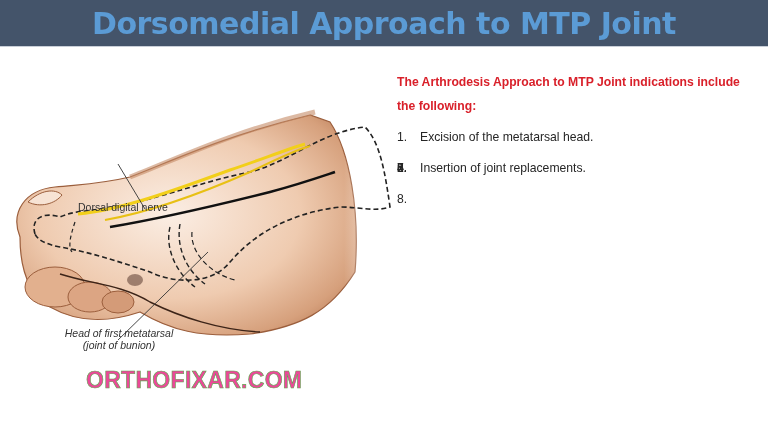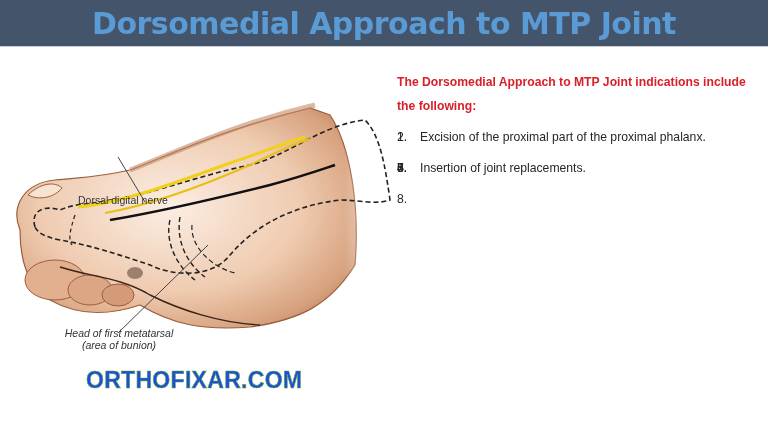--- a/index.html
+++ b/index.html
@@ -14,41 +14,41 @@
   }
   .header .title {
     color: #5b9bd5;
     font-family: "DejaVu Sans", sans-serif;
     font-size: 30px;
     letter-spacing: -0.5px;
     line-height: 47px;
   }
 
   .illustration {
-    position: absolute; left: 0; top: 53px; width: 392px; height: 320px;
+    position: absolute; left: 0; top: 60px; width: 392px; height: 320px;
   }
   .illustration svg { position: absolute; left: 0; top: 0; }
 
   .label {
     position: absolute;
     font-family: "Liberation Sans", sans-serif;
     font-size: 10.5px;
     color: #333333;
     text-align: center;
     line-height: 12px;
   }
   .label-nerve { left: 78px; top: 141px; }
   .label-head { left: 44px; top: 327px; width: 150px; font-style: italic; }
 
   .watermark {
     position: absolute; left: 86px; top: 367px;
     font-family: "Liberation Sans", sans-serif;
     font-weight: bold;
     font-size: 23px;
-    color: #1d4ed8;
+    color: #ec4899;
     letter-spacing: 0.3px;
     -webkit-text-stroke: 0.6px #5fa84f;
   }
 
   .content {
     position: absolute; left: 397px; top: 70px; width: 360px;
     font-family: "Liberation Sans", sans-serif;
   }
   .intro {
     color: #d9202a;
@@ -120,30 +120,30 @@
 
     <line x1="118" y1="152" x2="145" y2="197" stroke="#333" stroke-width="0.9"></line>
     <line x1="118" y1="328" x2="208" y2="240" stroke="#333" stroke-width="0.9"></line>
   </svg>
 
   <div class="label label-nerve">Dorsal digital nerve</div>
 </div>
 
 <div class="label label-head">
   <div>Head of first metatarsal</div>
-  <div>(area of bunion)</div>
+  <div>(joint of bunion)</div>
 </div>
 
 <div class="watermark">ORTHOFIXAR.COM</div>
 
 <div class="content">
-  <p class="intro">The Dorsomedial Approach to MTP Joint indications include the following:</p>
+  <p class="intro">The Arthrodesis Approach to MTP Joint indications include the following:</p>
   <ol class="list">
-    <li><span class="num">1.</span></li>
-    <li><span class="num">2.</span><span>Excision of the proximal part of the proximal phalanx.</span></li>
+    <li><span class="num">1.</span><span>Excision of the metatarsal head.</span></li>
+    <li><span class="num">2.</span></li>
     <li><span class="num">3.</span></li>
     <li><span class="num">4.</span></li>
     <li><span class="num">5.</span></li>
     <li><span class="num">6.</span></li>
     <li><span class="num">7.</span><span>Insertion of joint replacements.</span></li>
     <li><span class="num">8.</span></li>
   </ol>
 </div>
 
 </body></html>

